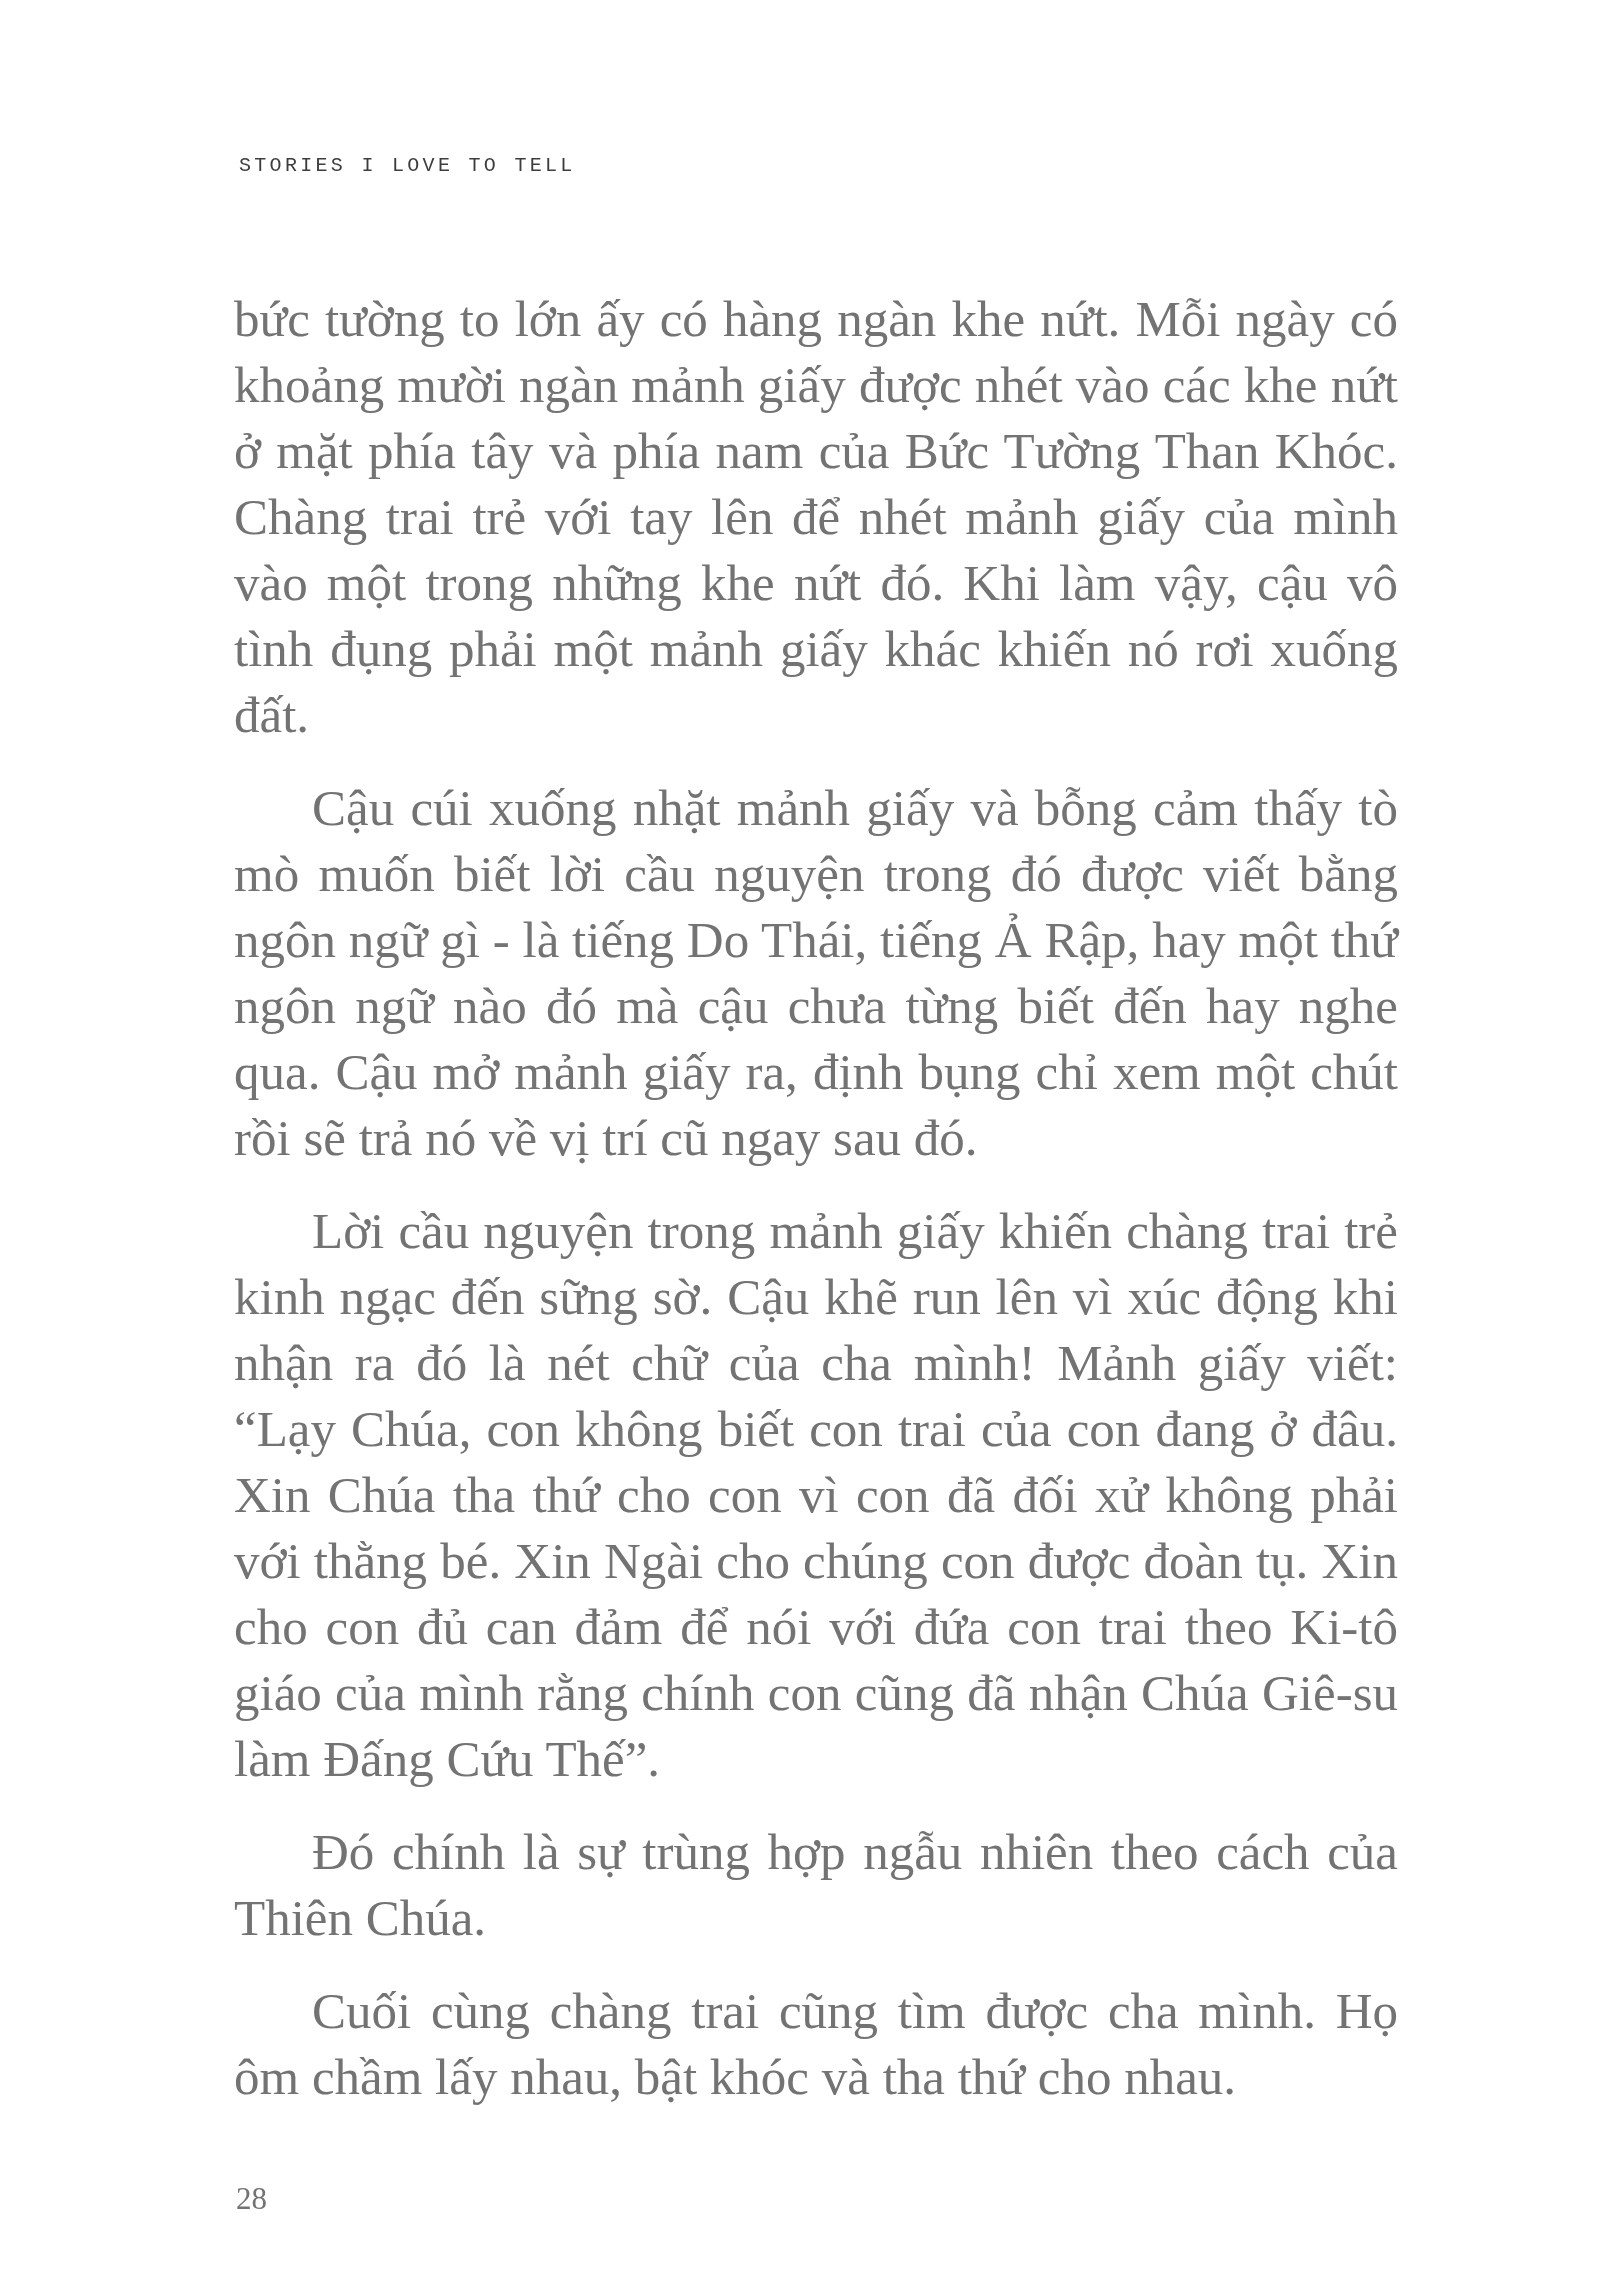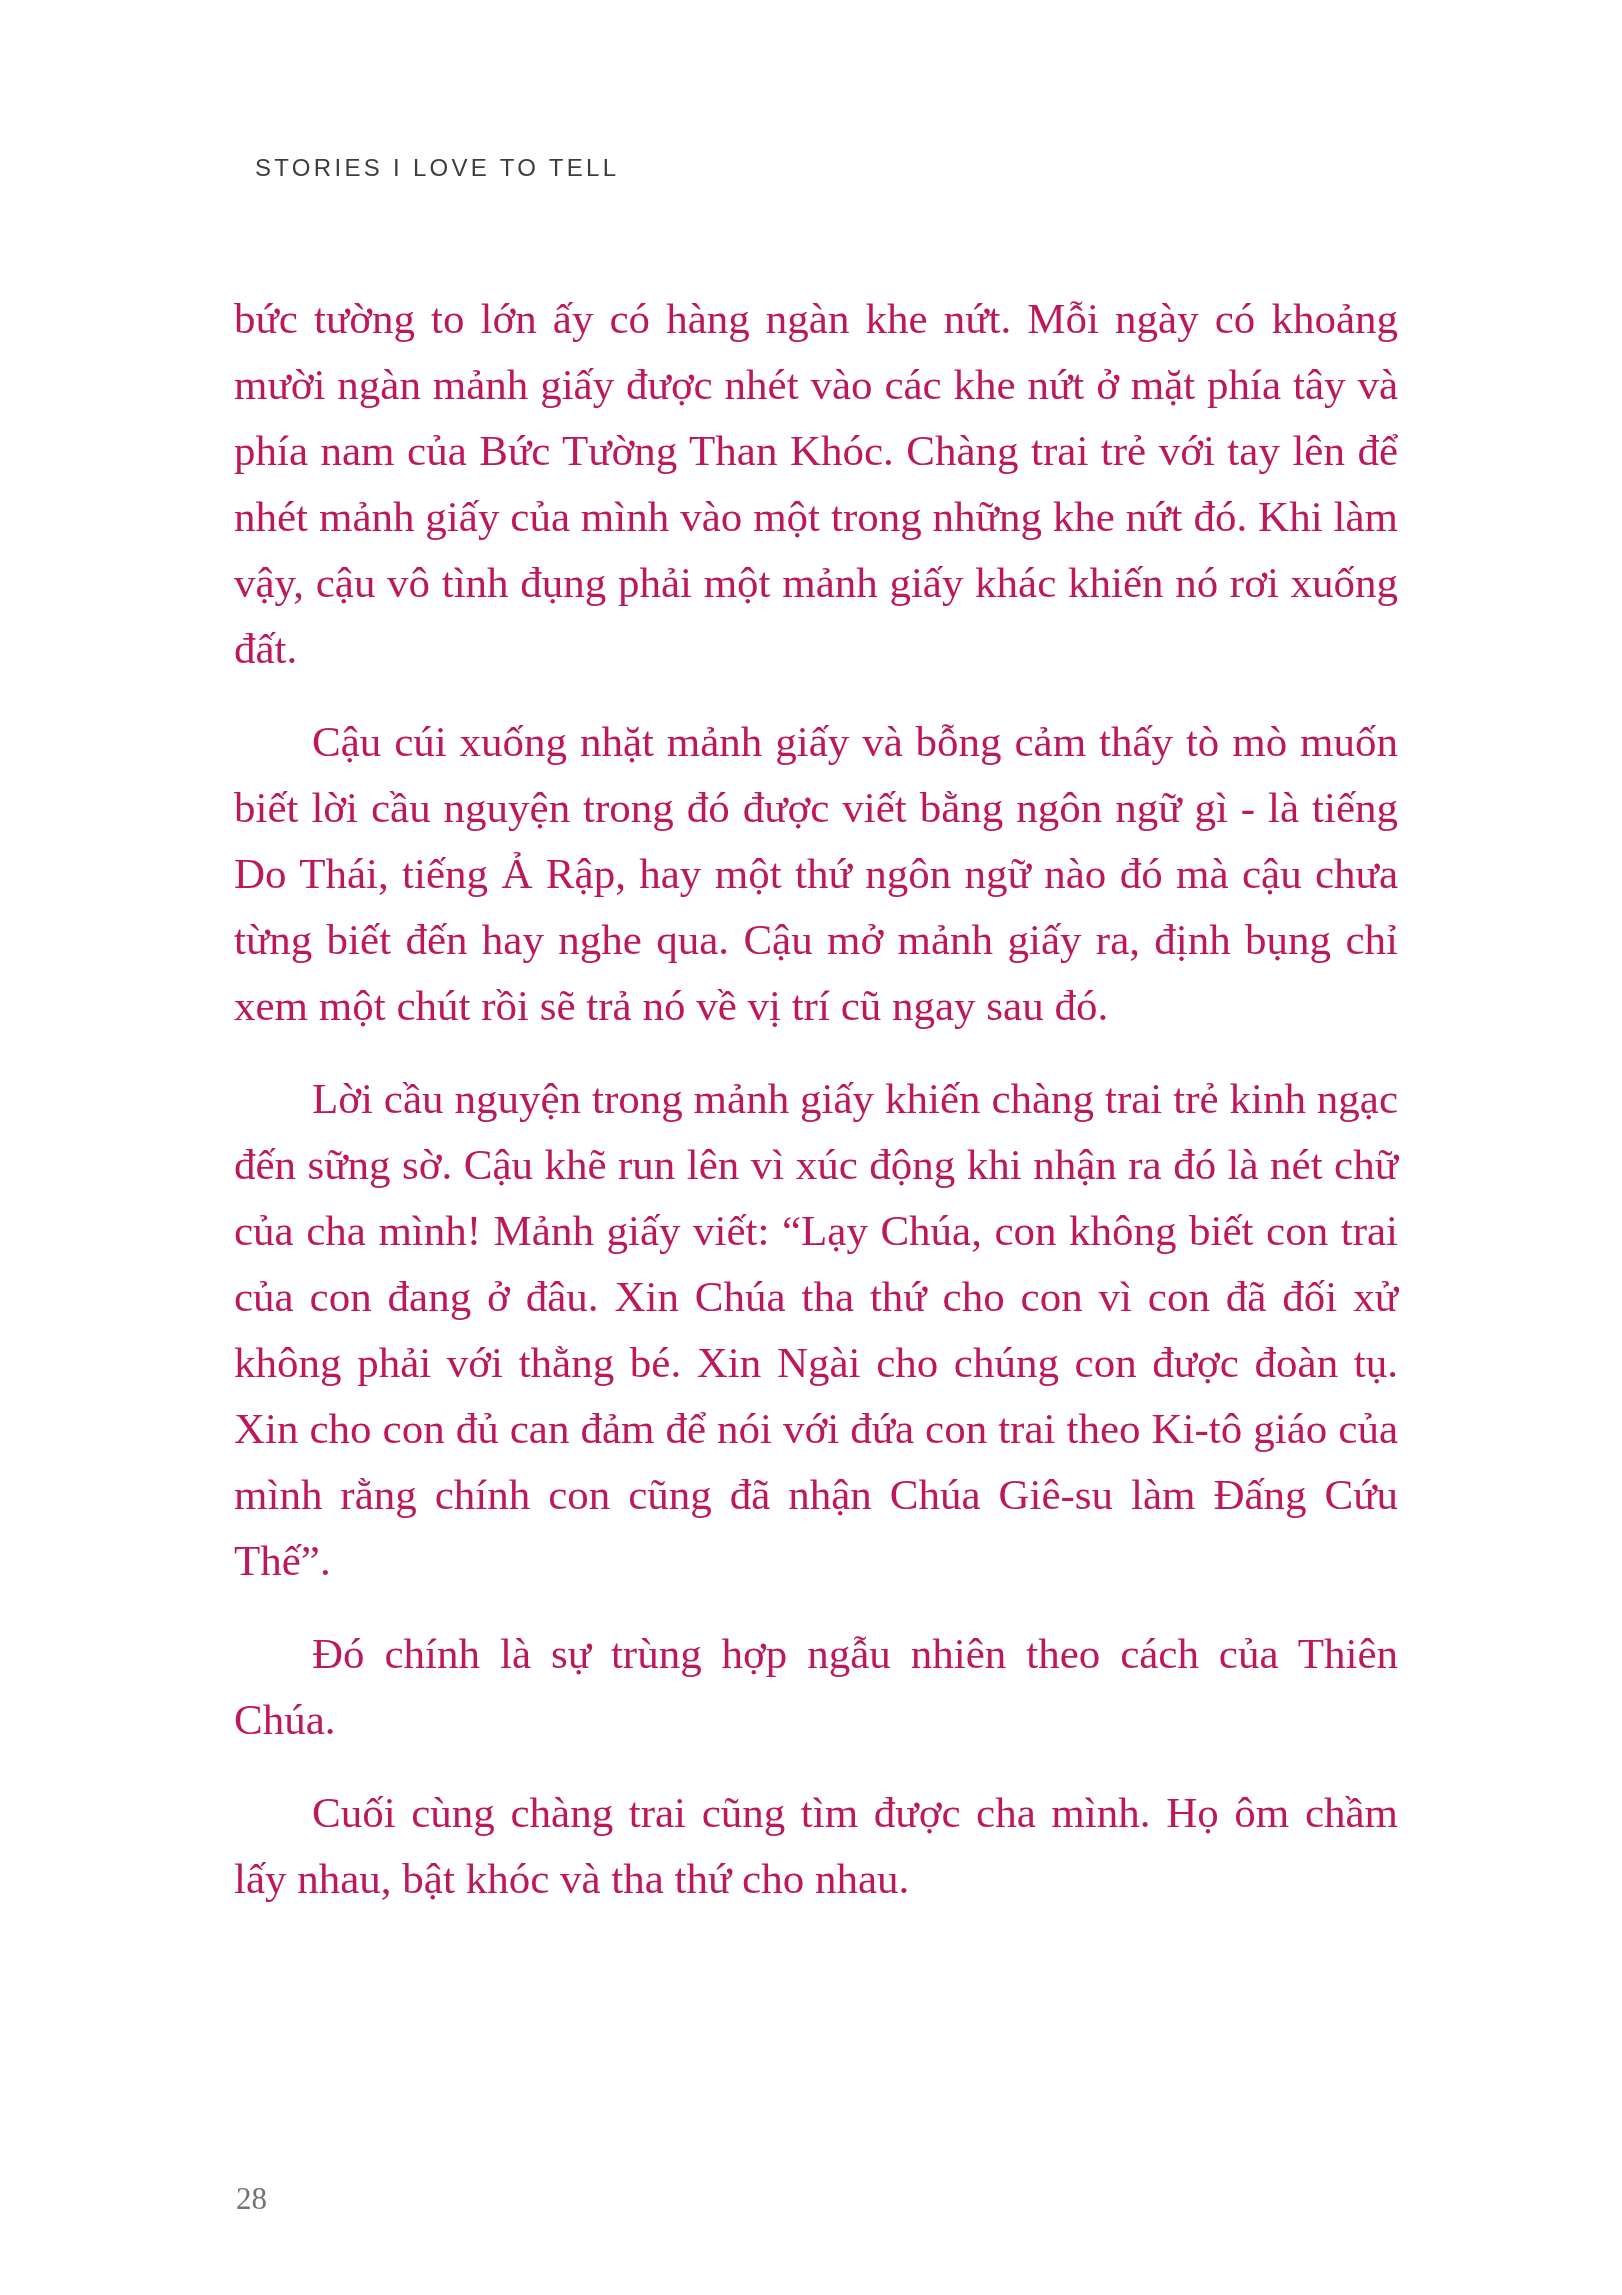--- a/index.html
+++ b/index.html
@@ -10,39 +10,39 @@
   .page {
     position: relative;
     width: 1622px;
     height: 2295px;
     background: #ffffff;
     overflow: hidden;
     font-family: "Liberation Serif", serif;
   }
   .running-header {
     position: absolute;
-    left: 255px;
+    left: 239px;
     top: 154px;
-    font-family: Liberation Sans, sans-serif;
-    font-size: 24px;
+    font-family: Liberation Mono, monospace;
+    font-size: 20px;
     letter-spacing: 3.3px;
     color: #3d3d3d;
     font-weight: 400;
   }
   .content {
     position: absolute;
     left: 234px;
     top: 286px;
     width: 1164px;
   }
   .content p {
     margin: 0 0 27px 0;
-    font-size: 43px;
+    font-size: 51px;
     line-height: 66px;
-    color: #be185d;
+    color: #737373;
     text-align: justify;
     font-weight: 400;
   }
   .content p.indent {
     text-indent: 78px;
   }
   .content p:last-child {
     margin-bottom: 0;
   }
   .page-number {

